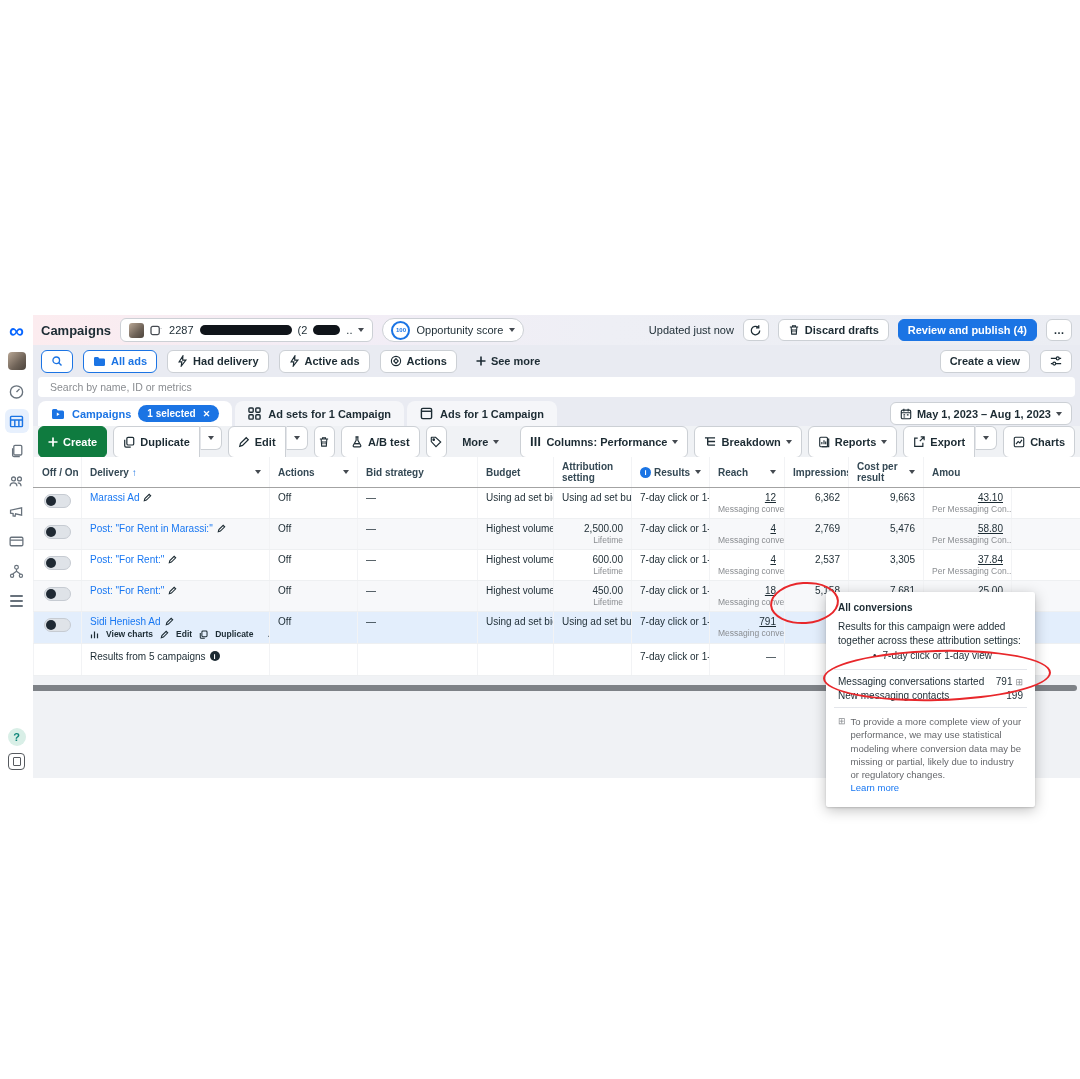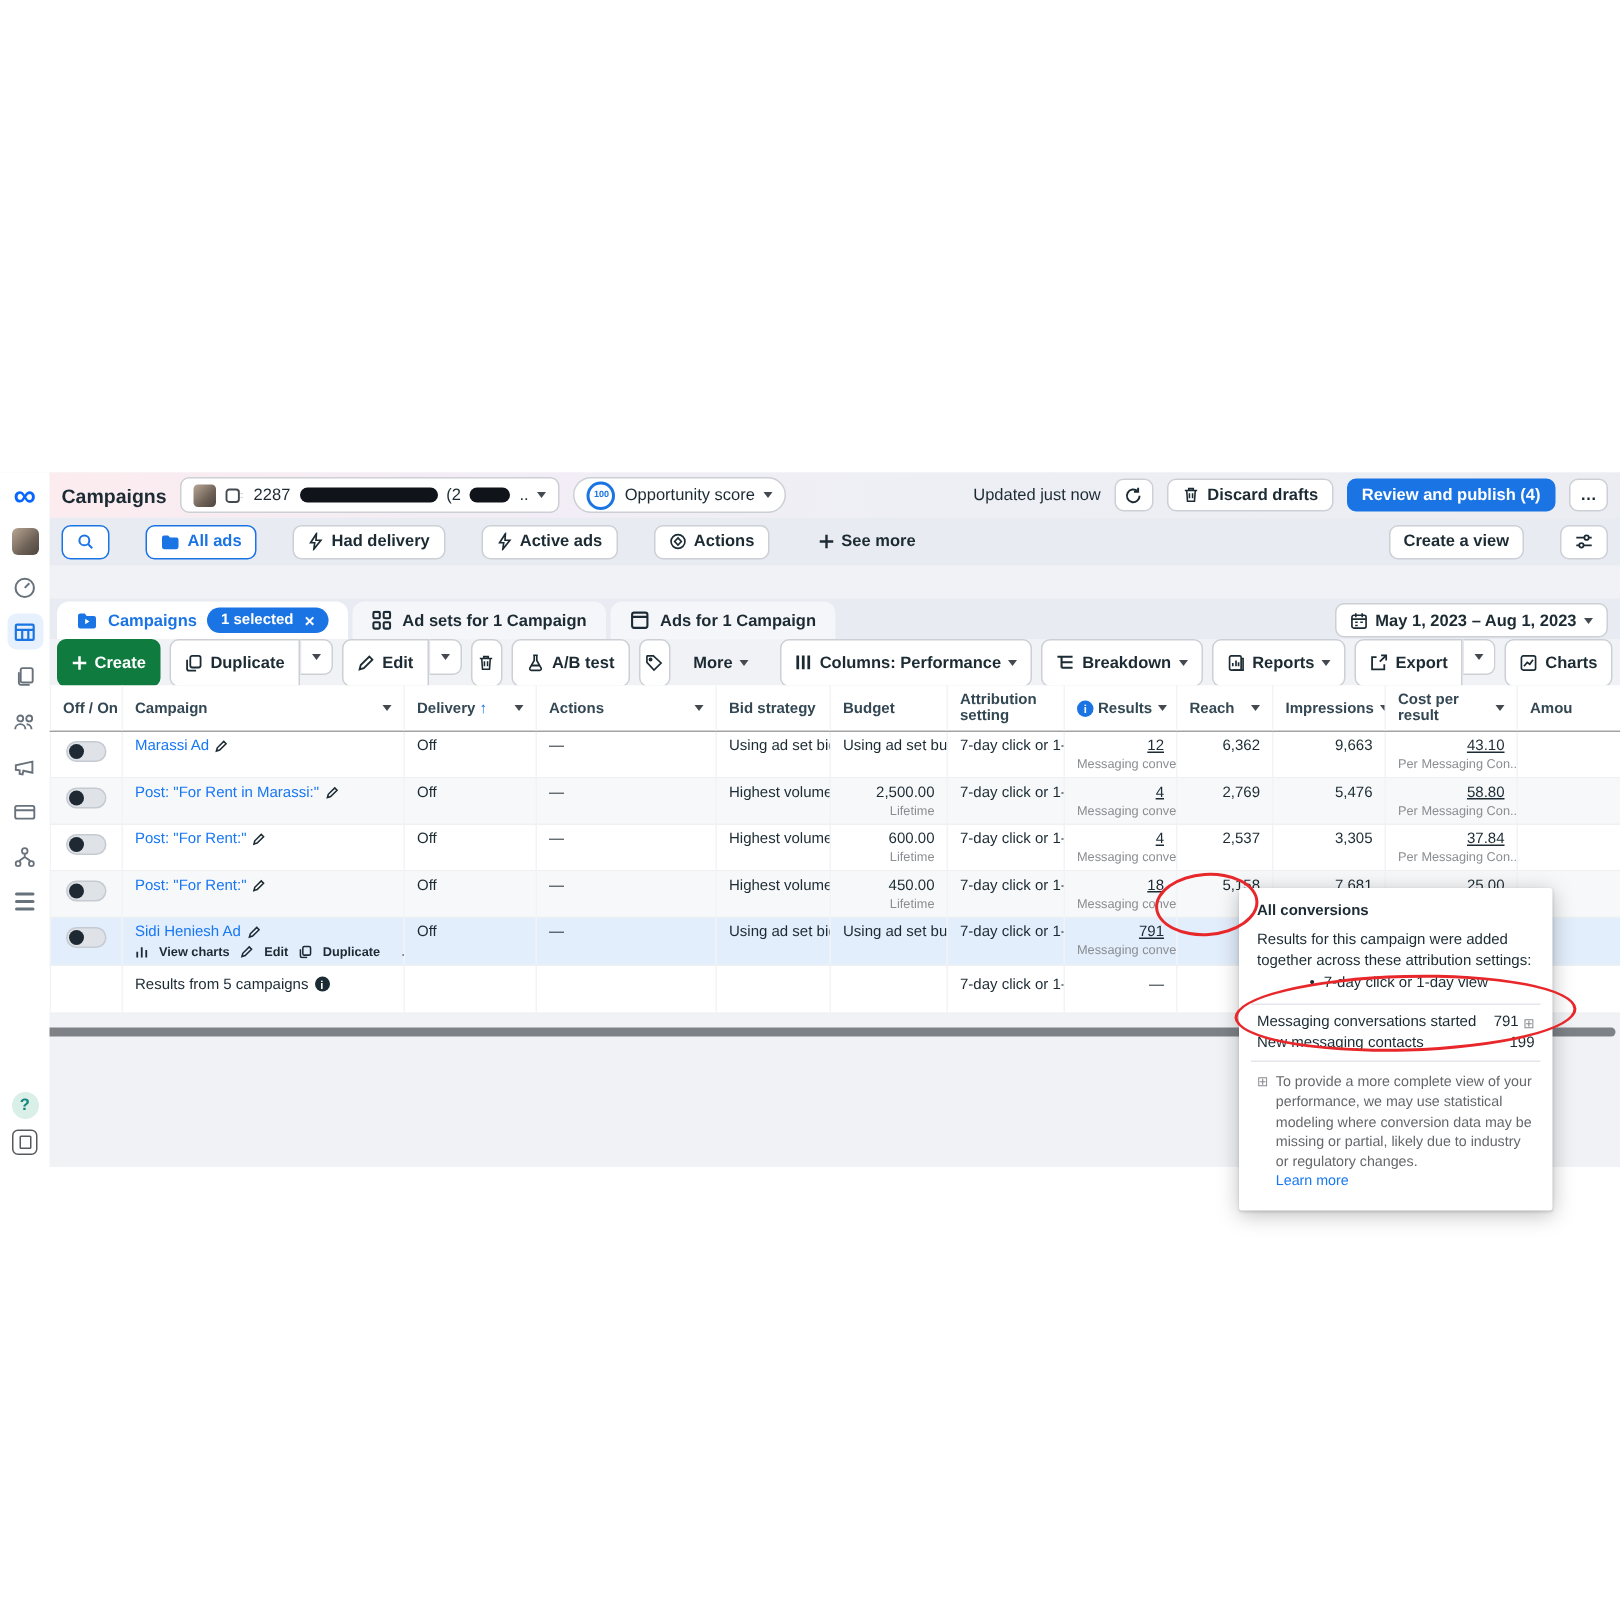--- a/index.html
+++ b/index.html
@@ -28,21 +28,21 @@
   .caret{width:0;height:0;border-left:3.5px solid transparent;border-right:3.5px solid transparent;border-top:4px solid #444950;flex:none;}
   .score-ring{width:15px;height:15px;border:2px solid #1b74e4;border-radius:50%;font-size:6px;font-weight:bold;color:#1b74e4;display:flex;align-items:center;justify-content:center;flex:none;}
   .opp-pill{border-radius:14px;}
   .spacer{flex:1;}
   .updated{font-size:11px;color:#1c2b33;}
   .btn{display:inline-flex;align-items:center;gap:5px;height:22px;padding:0 9px;background:#fff;border:1px solid #ccd0d5;border-radius:6px;font-size:11px;font-weight:bold;color:#1c2b33;cursor:pointer;font-family:inherit;box-sizing:border-box;white-space:nowrap;}
   .btn.icon-only{width:26px;justify-content:center;padding:0;}
   .btn.blue{background:#1b74e4;border-color:#1b74e4;color:#fff;}
   .btn.green{background:#0f7b3f;border-color:#0f7b3f;color:#fff;}
   
-  .filterbar{position:absolute;left:33px;right:0;top:30px;height:32px;background:#e9ebf2;display:flex;align-items:center;gap:24px;padding:0 8px;box-sizing:border-box;}
+  .filterbar{position:absolute;left:33px;right:0;top:30px;height:32px;background:#e9ebf2;display:flex;align-items:center;gap:10px;padding:0 8px;box-sizing:border-box;}
   .fbtn{display:inline-flex;align-items:center;gap:5px;height:23px;padding:0 9px;background:#fff;border:1px solid #ccd0d5;border-radius:6px;font-size:11px;font-weight:bold;color:#1c2b33;cursor:pointer;}
   .fbtn.sel{border-color:#1b74e4;color:#1b74e4;}
   .fbtn.bare{border:none;background:transparent;font-weight:bold;}
   
   .searchrow{position:absolute;left:33px;right:0;top:62px;height:22px;background:#e9ebf2;padding:0 5px;box-sizing:border-box;}
   .searchrow input{width:100%;height:20px;border:none;border-radius:4px;background:#fff;font-size:10.5px;color:#1c2b33;padding:0 12px;box-sizing:border-box;outline:none;font-family:inherit;}
   .searchrow input::placeholder{color:#8a8d91;}
   
   .tabrow{position:absolute;left:33px;right:0;top:84px;height:27px;background:#e9ebf2;display:flex;align-items:flex-end;padding-left:5px;box-sizing:border-box;}
   .tab{height:25px;display:inline-flex;align-items:center;gap:7px;padding:0 13px;margin-right:3px;border-radius:8px 8px 0 0;background:rgba(255,255,255,.55);font-size:11px;font-weight:bold;color:#1c2b33;cursor:pointer;}
@@ -295,20 +295,23 @@
           <span class="ic">
             <svg width="12" height="12" viewBox="0 0 14 14" fill="none" stroke="#1c2b33" stroke-width="1.4">
               <path d="M1 4h12M1 10h12"></path>
               <circle cx="9" cy="4" r="1.7" fill="#fff"></circle>
               <circle cx="5" cy="10" r="1.7" fill="#fff"></circle>
             </svg>
           </span>
         </button>
     </div>
 
+    <div class="searchrow">
+      <input type="text" placeholder="Search by name, ID or metrics" style="">
+    </div>
 
     <div class="tabrow">
       <div class="tab active">
         <span class="ic">
             <svg width="14" height="12" viewBox="0 0 14 12">
               <path d="M1 2.5A1.5 1.5 0 0 1 2.5 1h3l1.3 1.6h4.7A1.5 1.5 0 0 1 13 4.1v5.4A1.5 1.5 0 0 1 11.5 11h-9A1.5 1.5 0 0 1 1 9.5z" fill="#1b74e4"></path>
               <path d="M5.8 4.5l2.8 1.8-2.8 1.8z" fill="#fff"></path>
             </svg>
           </span>
         <span>Campaigns</span>
@@ -465,26 +468,20 @@
           <span>Charts</span>
         </button>
     </div>
 
     <div class="tablewrap">
       <div class="tr head">
         <div class="td" style="justify-content:center">
             <span class="cb"></span>
           </div>
         <div class="td">Off / On</div>
-        <div class="td">
-            <span class="hspread">
-              <span>Campaign</span>
-              <span class="caret"></span>
-            </span>
-          </div>
         <div class="td">
             <span class="hspread">
               <span><span>Delivery</span> <span class="sort-up">↑</span></span>
               <span class="caret"></span>
             </span>
           </div>
         <div class="td">
             <span class="hspread">
               <span>Actions</span>
               <span class="caret"></span>

